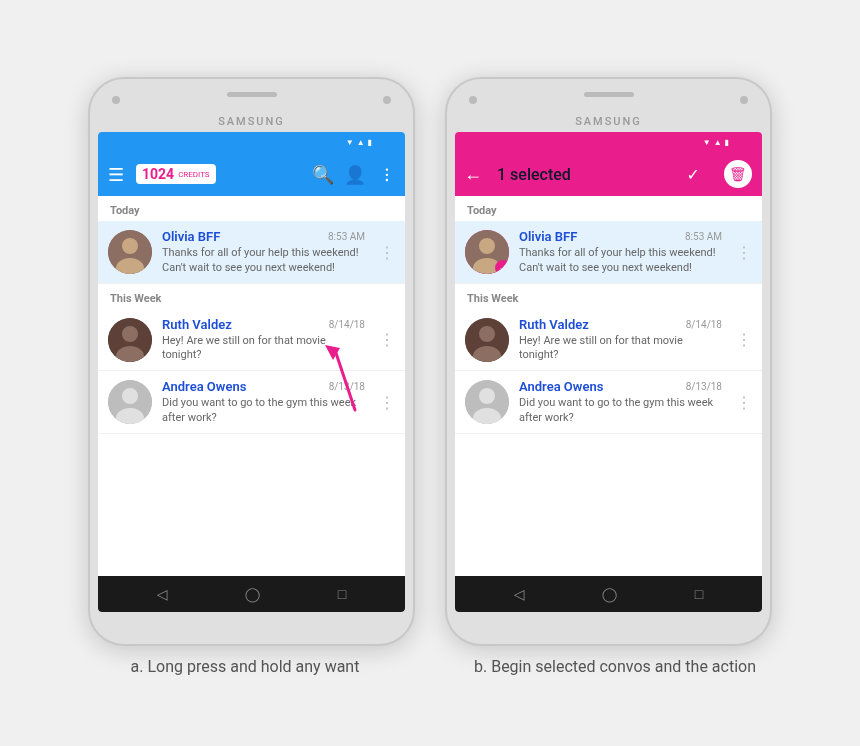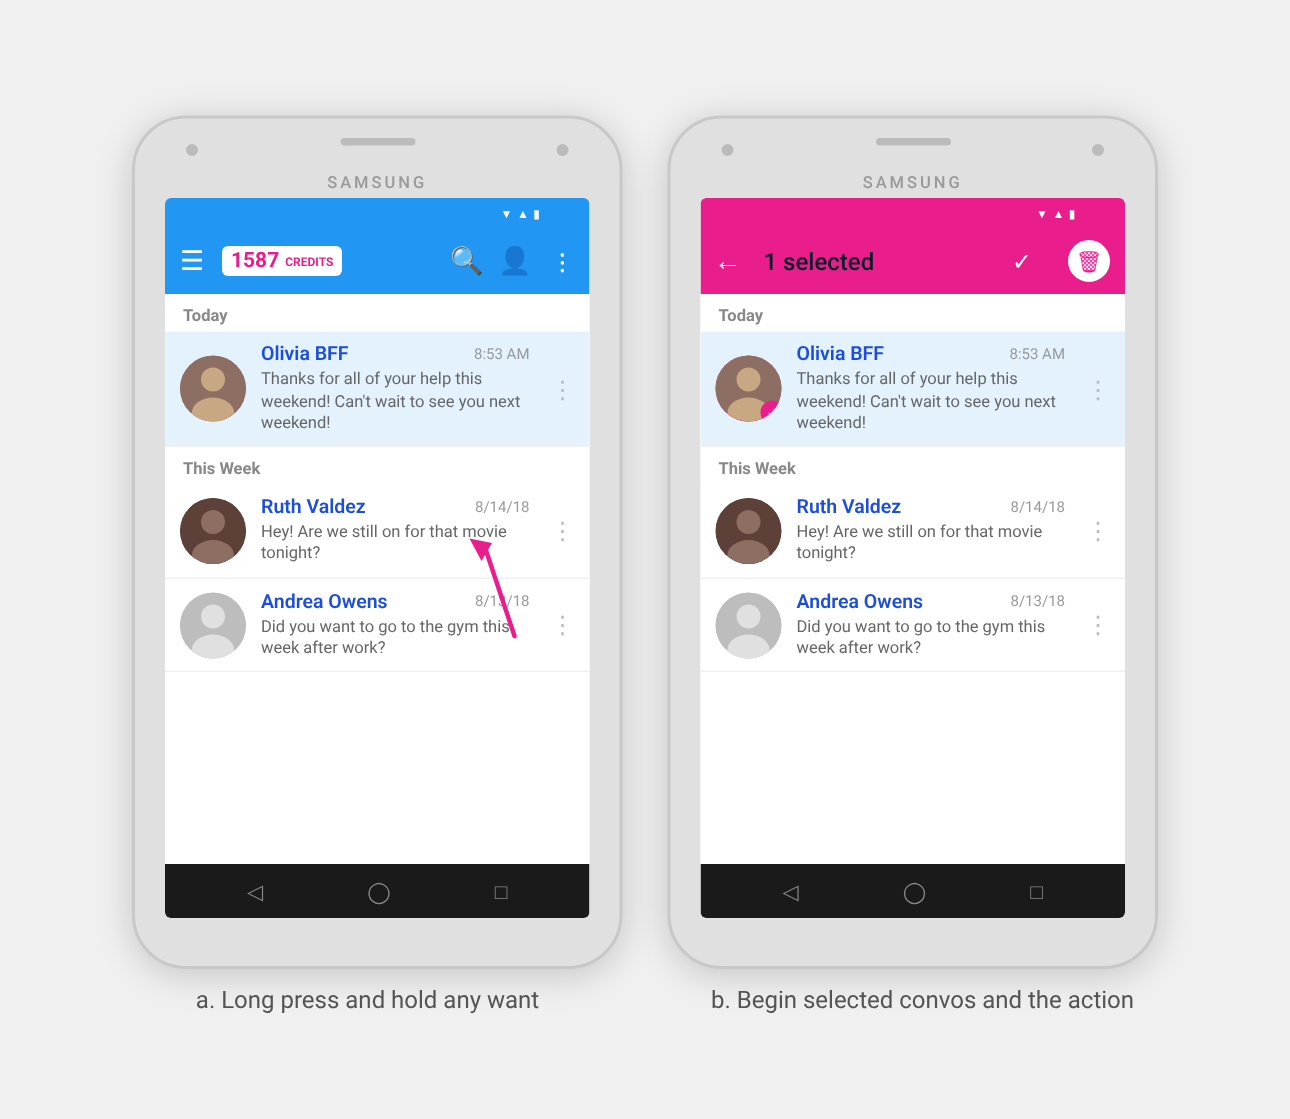--- a/index.html
+++ b/index.html
@@ -40,21 +40,21 @@
       font-size: 16px;
       line-height: 1.4;
     }
 
     
     .phone-frame {
       width: 327px;
       background: #e0e0e0;
       border-radius: 36px;
       box-shadow: 0 4px 24px rgba(0,0,0,0.18);
-      padding: 10px 20px;
+      padding: 10px 8px;
       display: flex;
       flex-direction: column;
       align-items: center;
       border: 2px solid #c8c8c8;
       position: relative;
     }
 
     .phone-top-bar {
       width: 100%;
       display: flex;
@@ -175,21 +175,21 @@
 
     .credits-number {
       color: #e91e8c;
       font-size: 14px;
       font-weight: bold;
     }
 
     .credits-label {
       color: #e91e8c;
       font-size: 8px;
-      font-weight: bold;
+      font-weight: normal;
       text-align: right;
     }
 
     .toolbar-spacer { flex: 1; }
 
     .toolbar-right-icons {
       display: flex;
       gap: 10px;
       align-items: center;
     }
@@ -374,21 +374,21 @@
           <span class="status-icon">▼</span>
           <span class="status-icon">▲</span>
           <span class="status-icon">▮</span>
           <span class="status-time">3:14</span>
         </div>
       </div>
 
       <div class="app-toolbar">
         <span class="toolbar-icon">☰</span>
         <div class="credits-badge">
-          <span class="credits-number">1587</span>
+          <span class="credits-number">1024</span>
           <span class="credits-label">CREDITS</span>
         </div>
         <div class="toolbar-spacer"></div>
         <div class="toolbar-right-icons">
           <span class="toolbar-icon">🔍</span>
           <span class="toolbar-icon">👤</span>
           <span class="toolbar-icon">⁝</span>
         </div>
       </div>
 

